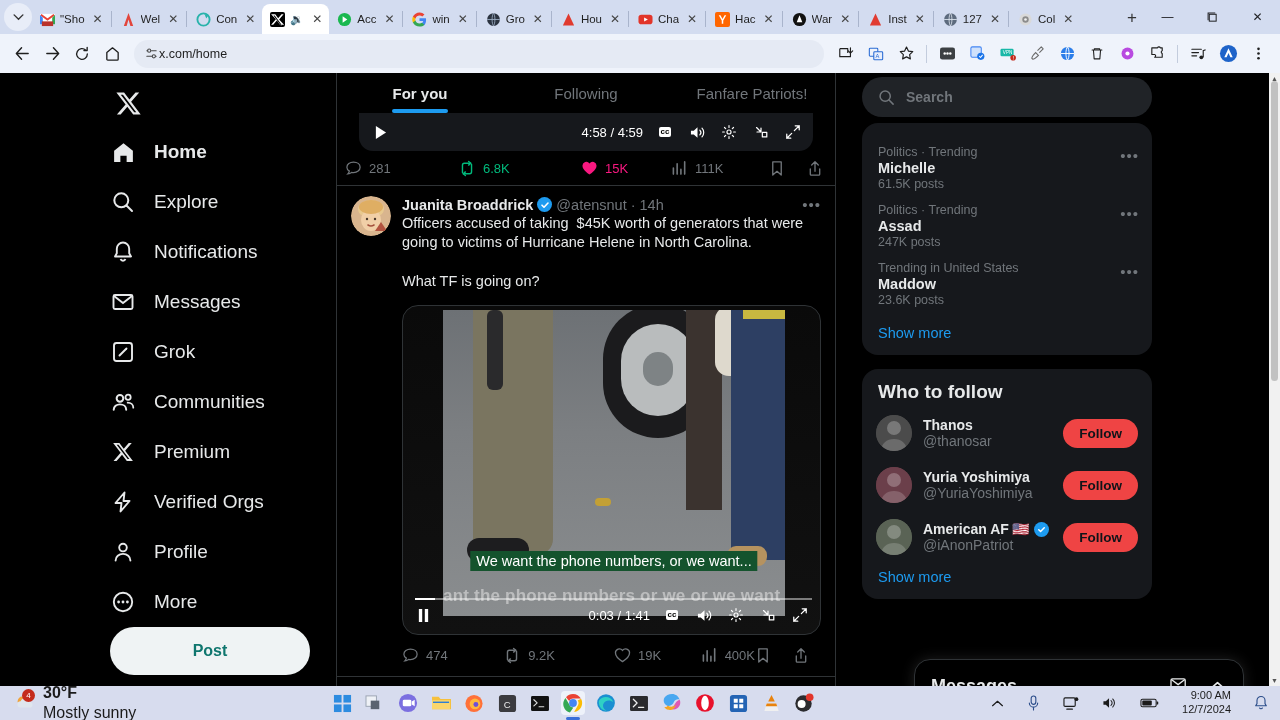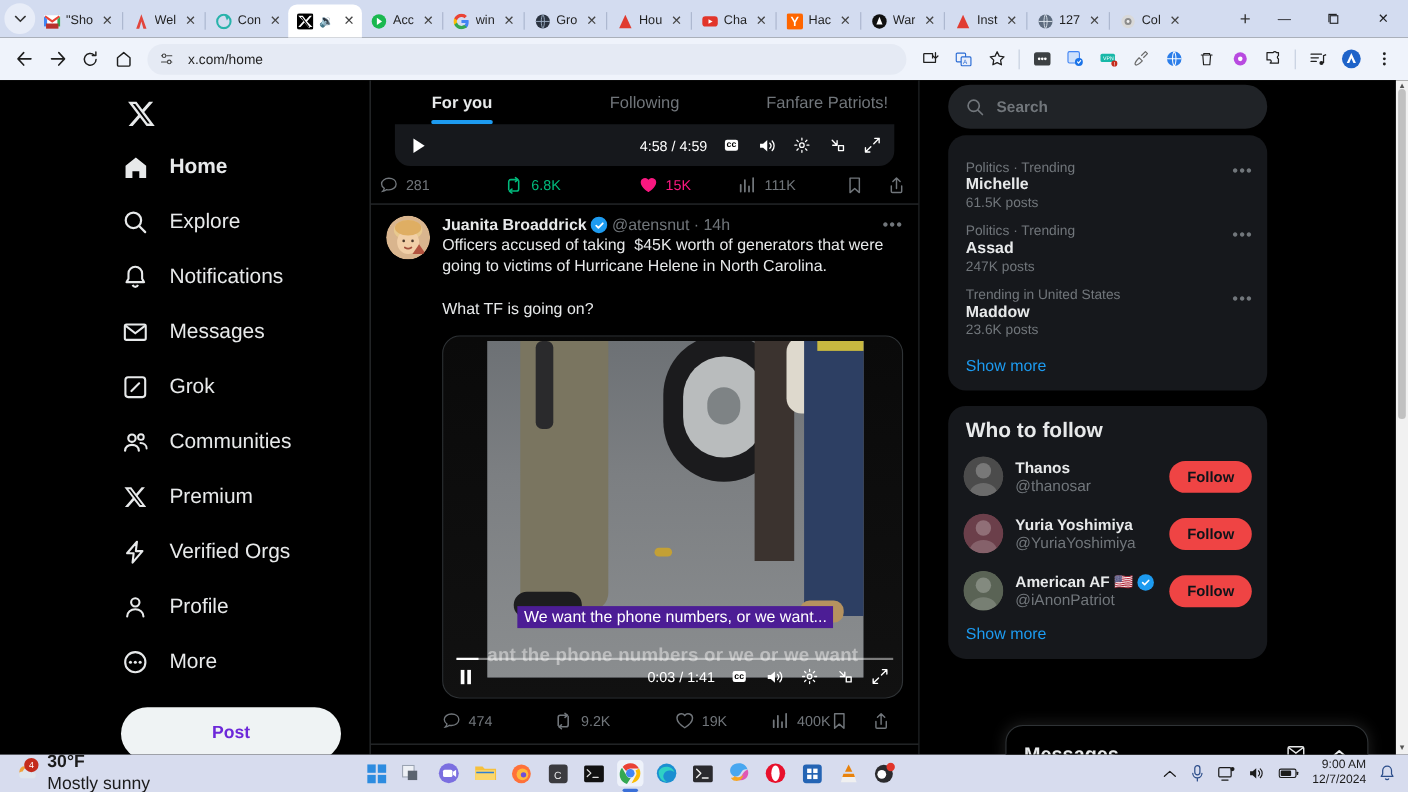--- a/index.html
+++ b/index.html
@@ -45,21 +45,21 @@
     font-size:12px; color:#202124; }
 
   .toolbar {
     height: 39px; background:#eff3fb; display:flex; align-items:center;
     padding: 0 8px; gap: 2px;
   }
   .tb-btn { width:28px; height:28px; border-radius:50%; display:flex;
     align-items:center; justify-content:center; color:#1f1f1f; flex:0 0 auto; }
   .omnibox {
     flex: 1 1 auto; height: 28px; background:#e5eaf4; border-radius: 14px;
-    display:flex; align-items:center; padding: 0 10px; gap:12px; margin: 0 6px;
+    display:flex; align-items:center; padding: 0 10px; gap:0; margin: 0 6px;
     min-width: 0;
   }
   .omnibox .url { font-size: 12.5px; color:#1f1f1f; white-space:nowrap; }
   .tb-icons { display:flex; align-items:center; gap:2px; flex:0 0 auto; }
   .tb-sep { width:1px; height:18px; background:#c3ccdd; margin:0 4px; }
 
   
   .page { position:absolute; left:0; top:73px; width:1280px; height:613px;
     background:#000; overflow:hidden; display:flex; }
   .page-scrollarea { width:1270px; height:613px; position:relative; }
@@ -68,23 +68,23 @@
   .leftnav { width:336px; flex:0 0 336px; background:#000; padding-left:110px; padding-top:12px; }
   .xlogo { width:36px; height:36px; display:flex; align-items:center; justify-content:center;
     color:#e7e9ea; margin-bottom: 6px;}
   .navitem { display:flex; align-items:center; gap:18px; height:50px; color:#e7e9ea;
      font-size:19px; }
   .navitem .nlabel { font-size:19px; }
   .navitem.active .nlabel { font-weight:bold; }
   .navicon { width:26px; height:26px; display:flex; align-items:center; justify-content:center;
      flex:0 0 auto; }
   .postbtn {
-    width:200px; height:48px; border-radius:24px; background:#eff3f4; color:#6d28d9;
+    width:200px; height:48px; border-radius:24px; background:#eff3f4; color:#0f766e;
     display:flex; align-items:center; justify-content:center;
-    font-size:16px; font-weight:bold; margin-top:16px;
+    font-size:16px; font-weight:bold; 
   }
   .avatar { border-radius:50%; flex:0 0 auto; overflow:hidden; position:relative; }
 
   
   .feed { width:500px; flex:0 0 500px; border-left:1px solid #2f3336; border-right:1px solid #2f3336;
      background:#000; position:relative; }
   .feedtabs { display:flex; height:40px; }
   .feedtab { flex:1 1 0; display:flex; align-items:center; justify-content:center;
      font-size:15px; color:#71767b; position:relative; }
   .feedtab.active { color:#e7e9ea; font-weight:bold; }
@@ -129,21 +129,21 @@
   
   .videocard { margin-top:14px; border:1px solid #2f3336; border-radius:16px;
     overflow:hidden; position:relative; height:330px;
     background: linear-gradient(180deg,#0a0a0a,#111); }
   .vinner { position:absolute; left:40px; right:35px; top:4px; bottom:18px;
      background:#5d6166; overflow:hidden; }
   
   .shape { position:absolute; }
   .caption-box {
     position:absolute; left:50%; transform:translateX(-50%); bottom:45px;
-    background:#4c1d95; color:#fff; font-size:14.5px; padding:2px 6px; white-space:nowrap;
+    background:#14532d; color:#fff; font-size:14.5px; padding:2px 6px; white-space:nowrap;
   }
   .caption-ghost {
     position:absolute; left:0; right:0; bottom:10px; text-align:center;
     font-size:17px; color:rgba(230,230,230,.55); font-weight:bold; white-space:nowrap;
     letter-spacing:.2px;
   }
   .scrub { position:absolute; left:12px; right:8px; bottom:34px; height:2px; background:rgba(255,255,255,.45); }
   .scrub .fill { position:absolute; left:0; top:0; height:2px; width:20px; background:#fff; }
   .vbar2 { position:absolute; left:0; right:0; bottom:0; height:38px;
     display:flex; align-items:center; padding:0 10px; gap:12px; }
@@ -196,21 +196,21 @@
   .weather .wx-badge { position:absolute; left:8px; top:-3px; width:13px; height:13px;
      background:#c42b1c; color:#fff; border-radius:50%; font-size:8px;
      display:flex; align-items:center; justify-content:center; }
   .weather .wx-txt { font-size:16px; color:#1b1b1b; line-height:1.25; }
   .weather .wx-txt b { font-weight:bold; }
   .tbicons { display:flex; align-items:center; gap:9px; }
   .tbi { width:24px; height:24px; border-radius:4px; display:flex; align-items:center;
     justify-content:center; position:relative; flex:0 0 auto; }
   .tbi.open::after { content:''; position:absolute; bottom:-5px; left:50%;
     transform:translateX(-50%); width:14px; height:3px; background:#3a6fd8; border-radius:2px;}
-  .tray { margin-left:auto; display:flex; align-items:center; gap:12px; padding-right:12px;
+  .tray { margin-left:auto; display:flex; align-items:center; gap:23px; padding-right:12px;
     color:#1b1b1b; font-size:11px; }
   .clock { text-align:right; line-height:1.25; font-size:11px; }
 </style>
 </head>
 <body>
 
 <div class="browser">
 
   <div class="tabstrip">
     <div class="tabstrip-chev">

